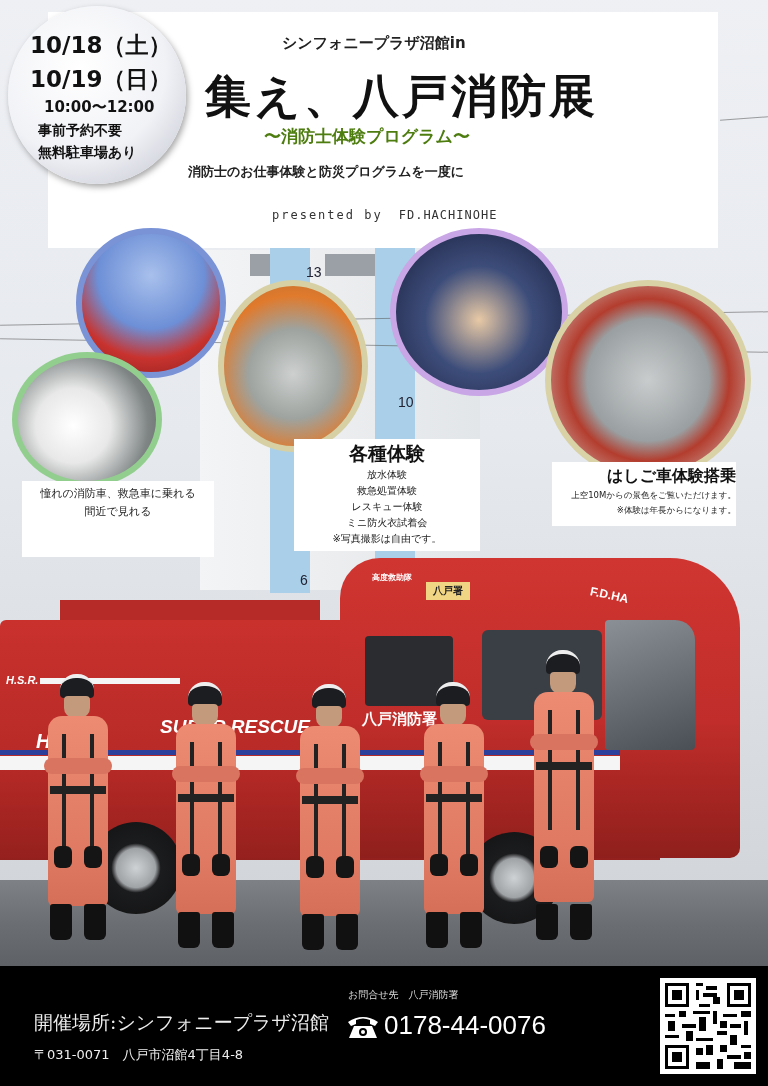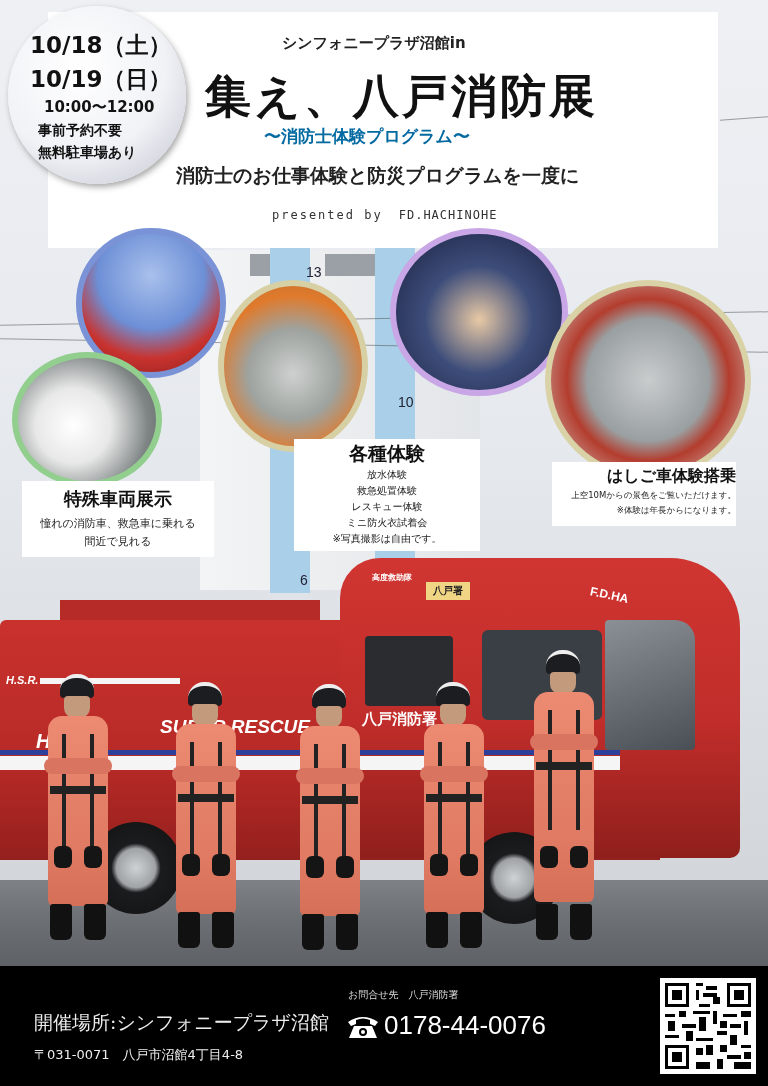--- a/index.html
+++ b/index.html
@@ -34,24 +34,24 @@
   }
   .venue-line {
     position: absolute; left: 282px; top: 34px; font-size: 15px; font-weight: bold; color: #222;
     font-family: "DejaVu Sans", sans-serif;
   }
   .main-title {
     position: absolute; left: 205px; top: 66px; font-size: 46px; font-weight: bold;
     letter-spacing: 3px; color: #111; font-family: "DejaVu Serif", serif;
   }
   .subtitle {
-    position: absolute; left: 264px; top: 125px; font-size: 17px; font-weight: bold; color: #0369a1;
+    position: absolute; left: 264px; top: 125px; font-size: 17px; font-weight: bold; color: #4d7c0f;
   }
   .tagline {
-    position: absolute; left: 176px; top: 163px; font-size: 19px; font-weight: bold; color: #222;
+    position: absolute; left: 188px; top: 163px; font-size: 13px; font-weight: bold; color: #222;
   }
   .presented {
     position: absolute; left: 272px; top: 208px; font-size: 12px; letter-spacing: 2px; color: #333;
     font-family: "DejaVu Sans Mono", monospace;
   }
   .presented span.org { margin-left: 16px; letter-spacing: 1px; }
 
   
   .date-badge {
     position: absolute; left: 8px; top: 6px; width: 178px; height: 178px; border-radius: 50%;
@@ -198,21 +198,20 @@
   <div class="n2">無料駐車場あり</div>
 </div>
 
 <div class="bubble b-ladder"></div>
 <div class="bubble b-ambulance"></div>
 <div class="bubble b-water"></div>
 <div class="bubble b-cpr"></div>
 <div class="bubble b-bucket"></div>
 
 <div class="card card-special">
-  <div class="t">特殊車両展示</div>
   <div class="l">憧れの消防車、救急車に乗れる</div>
   <div class="l" style="margin-top:3px">間近で見れる</div>
 </div>
 
 <div class="card card-various">
   <div class="t">各種体験</div>
   <div class="l">放水体験</div>
   <div class="l">救急処置体験</div>
   <div class="l">レスキュー体験</div>
   <div class="l">ミニ防火衣試着会</div>

